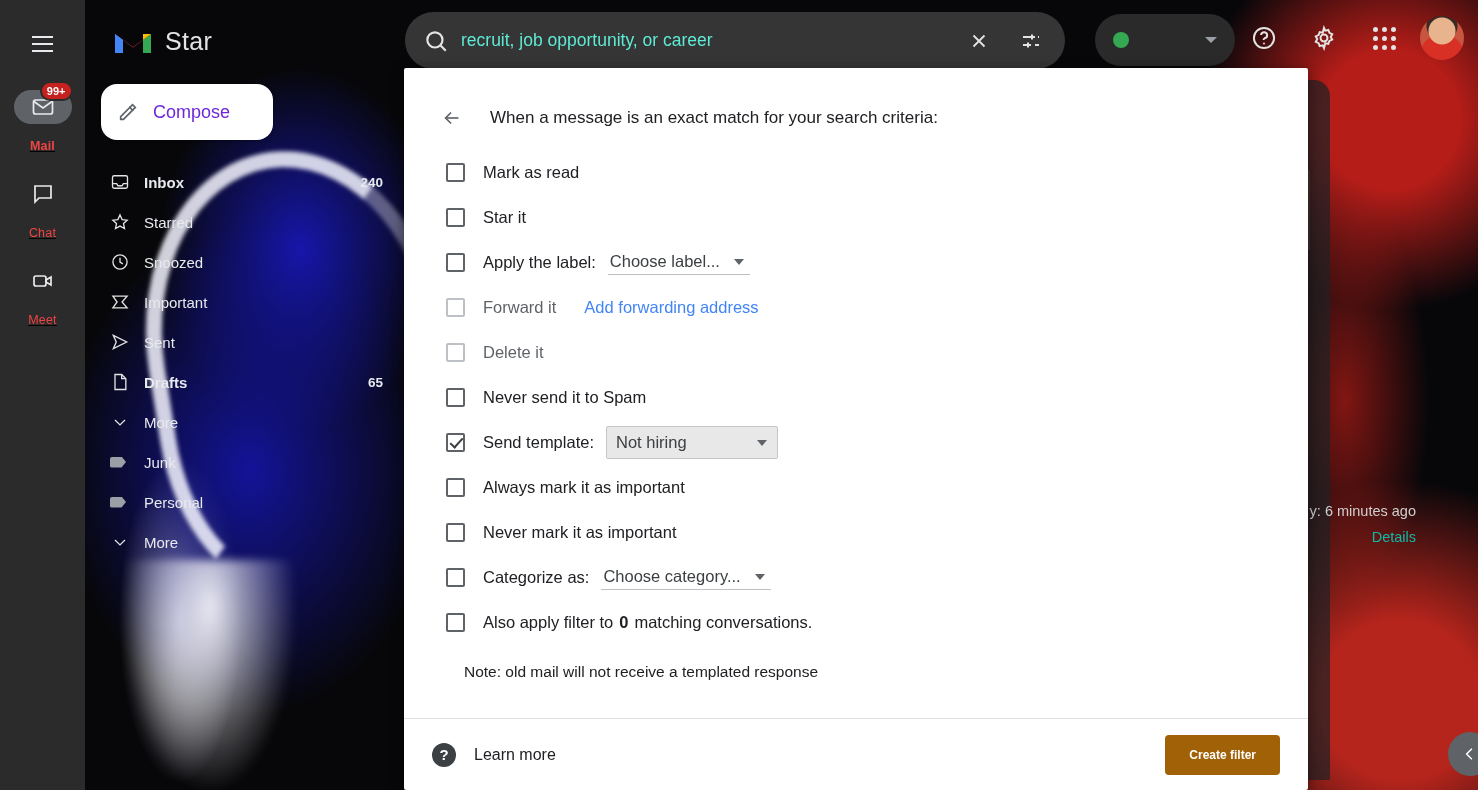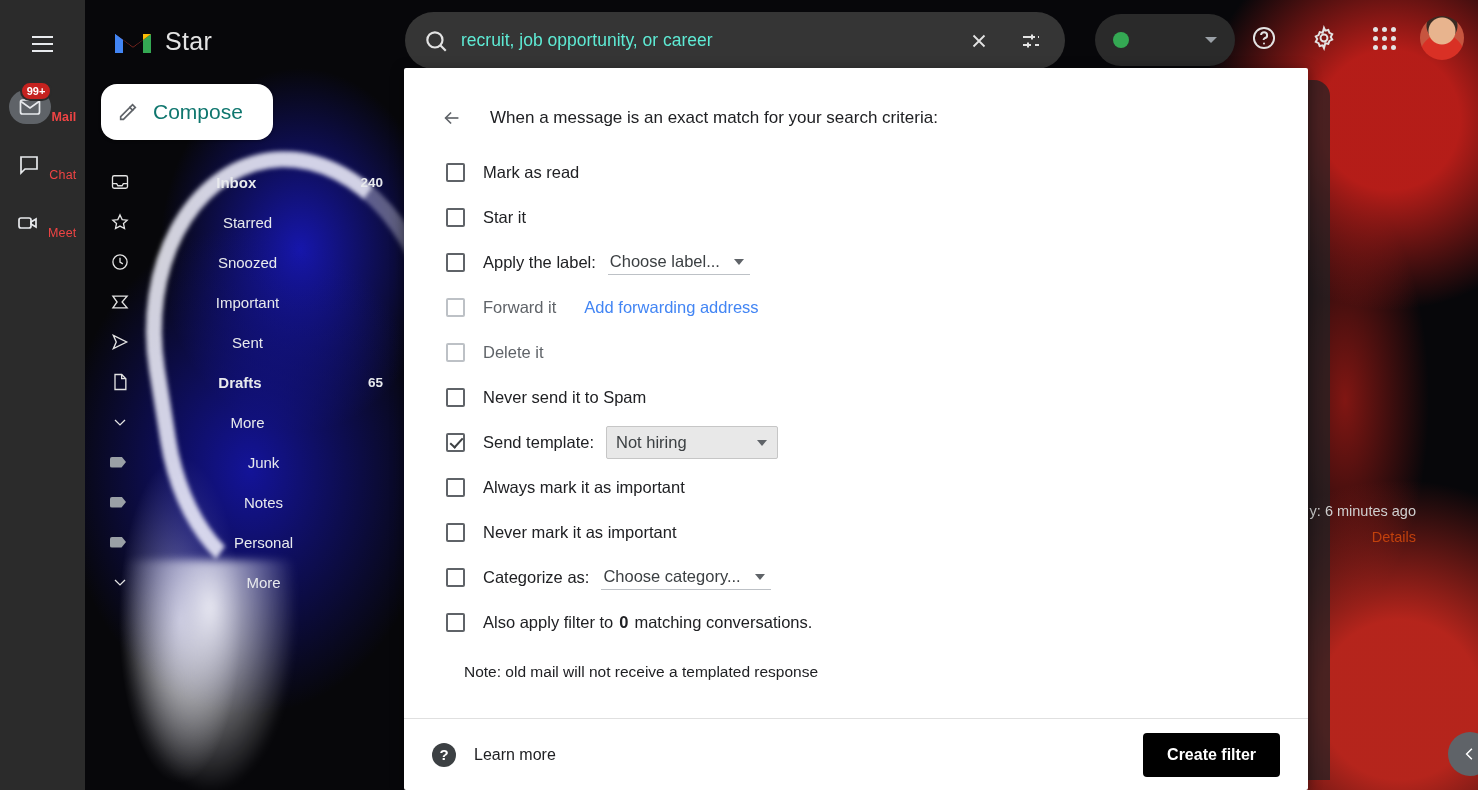--- a/index.html
+++ b/index.html
@@ -42,22 +42,22 @@
   .rail {
     position: absolute; left: 0; top: 0; width: 85px; height: 790px;
     background: #2b2b2b;
     display: flex; flex-direction: column; align-items: center;
   }
   .hamburger { margin-top: 22px; width: 44px; height: 44px;
     display: flex; flex-direction: column; justify-content: center; align-items: center; gap: 5px;
     border-radius: 50%; cursor: pointer; }
   .hamburger span { display: block; width: 21px; height: 2px; background: #e8eaed; }
 
-  .rail-item { margin-top: 24px; width: 68px; display: flex; flex-direction: row;
-    align-items: flex-end; cursor: pointer; }
+  .rail-item { margin-top: 24px; width: 68px; display: flex; flex-direction: column;
+    align-items: center; cursor: pointer; text-decoration: underline; }
   .rail-ico-wrap { position: relative; width: 58px; height: 34px; display: flex;
     align-items: center; justify-content: center; border-radius: 17px; }
   .rail-item.active .rail-ico-wrap { background: #5f6368; }
   .rail-ico-wrap svg { fill: none; stroke: #e8eaed; stroke-width: 1.7; }
   .rail-label { margin-top: 15px; font-size: 12.5px; color: #ef4444; font-weight: 700; letter-spacing: .2px; }
   .rail-item:not(.active) .rail-label { font-weight: 400; }
   .badge {
     position: absolute; top: -9px; right: -1px;
     background: #c5221f; color: #fff; font-size: 11px; font-weight: 700;
     border-radius: 10px; padding: 1px 5px; line-height: 14px;
@@ -69,31 +69,31 @@
   .brand { display: flex; align-items: center; gap: 12px; padding: 26px 0 0 28px; }
   .brand-name { font-size: 25px; color: #e3e3e3; letter-spacing: .3px; }
 
   .compose {
     margin: 28px 0 0 16px; width: 172px; height: 56px;
     background: #fff; border-radius: 16px;
     display: flex; align-items: center; gap: 14px; padding-left: 16px;
     box-shadow: 0 1px 3px rgba(0,0,0,.35);
     cursor: pointer;
   }
-  .compose-label { font-size: 21px; color: #0f766e; }
+  .compose-label { font-size: 18px; color: #6d28d9; }
 
   .nav-list { margin-top: 22px; }
   .nav-row {
     height: 40px; display: flex; align-items: center;
     padding-left: 25px; padding-right: 22px; border-radius: 0 20px 20px 0;
     cursor: pointer;
   }
   .nav-ico { width: 34px; display: flex; align-items: center; }
   .nav-ico svg { fill: none; stroke: #e3e3e3; stroke-width: 1.6; }
-  .nav-text { flex: 1; font-size: 15px; color: #e8eaed; text-align: center; }
+  .nav-text { flex: 1; font-size: 15px; color: #e8eaed; }
   .nav-row.bold .nav-text { font-weight: 700; }
   .nav-count { font-size: 13.5px; color: #e8eaed; font-weight: 700; margin-left: 32px; }
 
   .labels-head {
     margin-top: 26px; padding: 0 22px 0 25px; height: 40px;
     display: flex; align-items: center; justify-content: space-between;
   }
   .labels-title { font-size: 17px; color: #e8eaed; font-weight: 700; }
   .plus { font-size: 24px; color: #e8eaed; line-height: 1; cursor: pointer; }
   .label-tag { width: 16px; height: 11px; background: #9aa0a6; border-radius: 2px;
@@ -140,21 +140,21 @@
     border-radius: 50%; background: #f2c14e; }
 
   
   .read-pane {
     position: absolute; left: 1000px; top: 80px; width: 330px; height: 700px;
     background: rgba(32,33,36,0.72); border-radius: 16px 16px 0 0;
   }
   .read-block { position: absolute; left: 1020px; top: 170px; width: 290px; height: 80px;
     background: rgba(80,80,80,0.35); }
   .read-meta { position: absolute; right: 62px; top: 503px; font-size: 14.5px; color: #cfcfcf; }
-  .read-details { position: absolute; right: 62px; top: 529px; font-size: 14.5px; color: #c2410c; }
+  .read-details { position: absolute; right: 62px; top: 529px; font-size: 14.5px; color: #14b8a6; }
   .collapse-btn {
     position: absolute; right: -14px; bottom: 14px; width: 44px; height: 44px;
     border-radius: 50%; background: #5f6368;
     display: flex; align-items: center; justify-content: center; cursor: pointer;
   }
   .collapse-btn svg { stroke: #fff; fill: none; stroke-width: 2; }
 
   
   .dialog {
     position: absolute; left: 404px; top: 68px; width: 904px; height: 722px;
@@ -205,22 +205,22 @@
 
   .dlg-foot {
     border-top: 1px solid #e0e0e0; height: 72px; margin-top: 12px;
     display: flex; align-items: center; padding: 0 28px 0 28px;
   }
   .help-ico { width: 24px; height: 24px; border-radius: 50%; background: #3c4043;
     color: #fff; font-size: 15px; font-weight: 700; display: flex;
     align-items: center; justify-content: center; cursor: pointer; }
   .learn { margin-left: 18px; font-size: 16px; color: #202124; cursor: pointer; }
   .create-btn {
-    margin-left: auto; background: #000000; color: #fff; border: none;
-    font-family: inherit; font-size: 16px; font-weight: 700;
+    margin-left: auto; background: #a16207; color: #fff; border: none;
+    font-family: inherit; font-size: 12px; font-weight: 700;
     padding: 13px 24px; border-radius: 4px; cursor: pointer;
   }
 </style>
 </head>
 <body>
 
 <div id="app">
 
   <div class="bg-photo">
     <div class="bg-swoosh"></div>
@@ -360,26 +360,20 @@
       <div class="nav-row">
         <span class="nav-ico">
             <span class="label-tag"></span>
           </span>
         <span class="nav-text">Junk</span>
       </div>
       <div class="nav-row">
         <span class="nav-ico">
             <span class="label-tag"></span>
           </span>
-        <span class="nav-text">Notes</span>
-      </div>
-      <div class="nav-row">
-        <span class="nav-ico">
-            <span class="label-tag"></span>
-          </span>
         <span class="nav-text">Personal</span>
       </div>
       <div class="nav-row">
         <span class="nav-ico">
             <svg width="20" height="20" viewBox="0 0 24 24" style="fill:none;stroke:#e3e3e3;stroke-width:1.6">
               <path d="M6 9.5l6 6 6-6"></path>
             </svg>
           </span>
         <span class="nav-text">More</span>
       </div>

